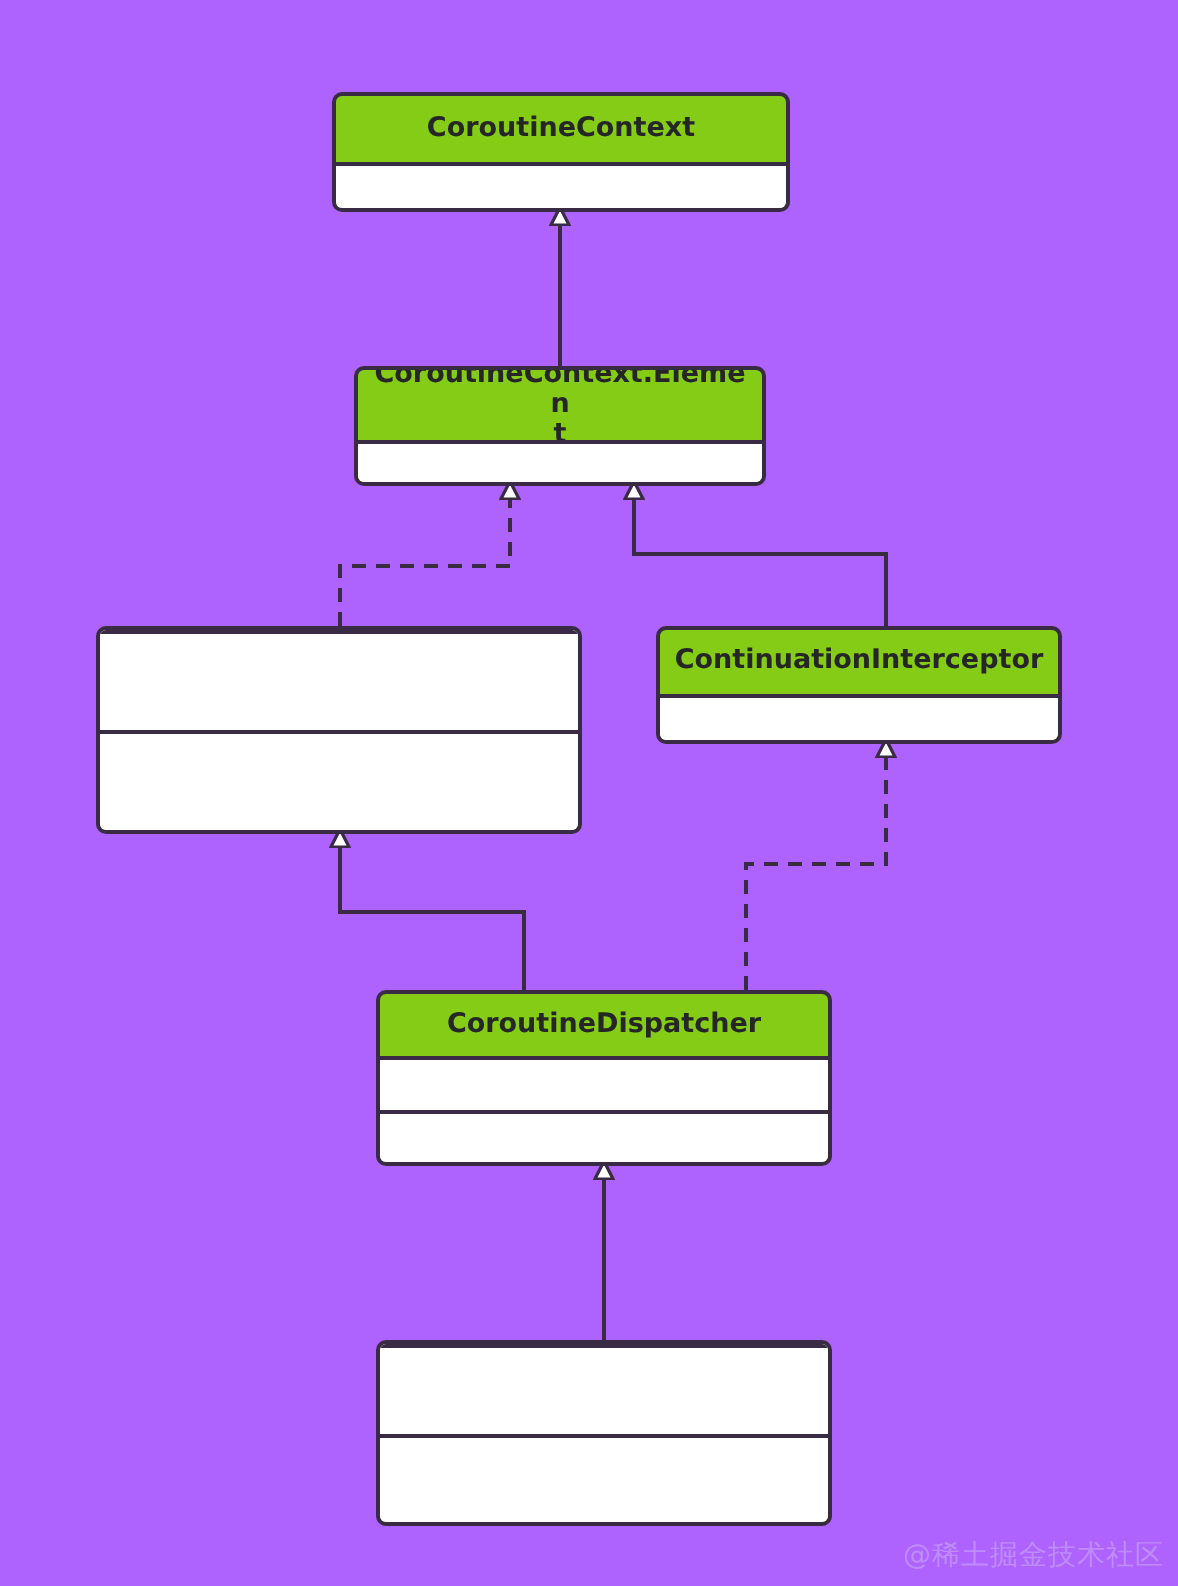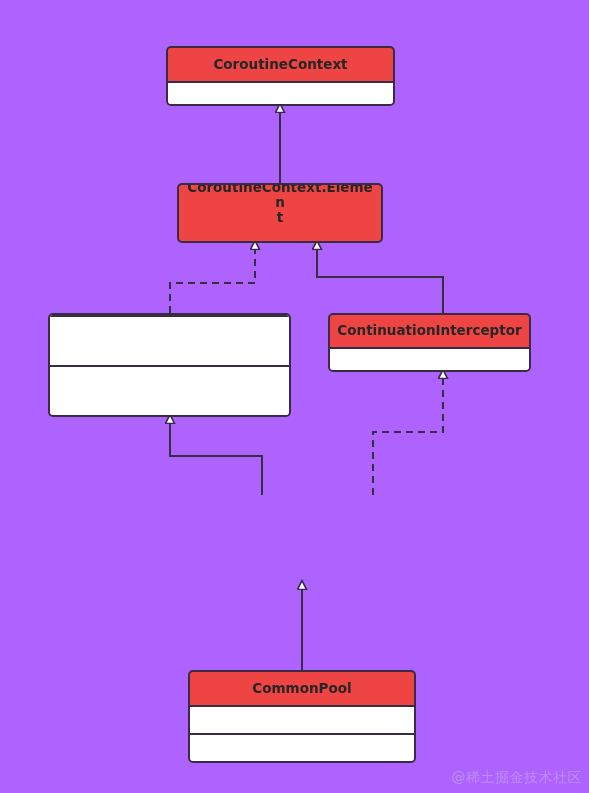--- a/index.html
+++ b/index.html
@@ -24,21 +24,21 @@
     position: absolute;
     left: 0;
     top: 0;
     width: 589px;
     height: 793px;
     pointer-events: none;
   }
   .uml-box {
     position: absolute;
     box-sizing: border-box;
-    background: #ef4444;
+    background: #84cc16;
     border: 2px solid #3a2b45;
     border-radius: 5px;
     overflow: hidden;
     display: flex;
     flex-direction: column;
   }
   .uml-title {
     display: flex;
     align-items: center;
     justify-content: center;
@@ -86,36 +86,40 @@
         <path d="M 373,495 L 373,432 L 443,432 L 443,378" marker-end="url(#hollow-tri)" stroke-linejoin="miter" stroke-dasharray="7,5"></path>
         <path d="M 302,670 L 302,589" marker-end="url(#hollow-tri)" stroke-linejoin="miter"></path>
       </g>
   </svg>
 
   <div class="uml-box" style="left: 166px; top: 46px; width: 229px; height: 60px;">
     <div class="uml-title" style="height: 33px; flex: 0 0 33px;">CoroutineContext</div>
     <div class="uml-compartment" style="flex:1"></div>
   </div>
 
-  <div class="uml-box" style="left: 177px; top: 183px; width: 206px; height: 60px; align-items: flex-end;">
+  <div class="uml-box" style="left: 177px; top: 183px; width: 206px; height: 60px;">
     <div class="uml-title" style="height: 35px; flex: 0 0 35px;">CoroutineContext.Elemen<br>t</div>
     <div class="uml-compartment" style="flex:1"></div>
   </div>
 
   <div class="uml-box" style="left: 48px; top: 313px; width: 243px; height: 104px;">
     <div class="uml-compartment" style="flex:1"></div>
     <div class="uml-compartment" style="flex:1"></div>
   </div>
 
   <div class="uml-box" style="left: 328px; top: 313px; width: 203px; height: 59px;">
     <div class="uml-title" style="height: 32px; flex: 0 0 32px;">ContinuationInterceptor</div>
     <div class="uml-compartment" style="flex:1"></div>
   </div>
 
+  <div class="uml-box" style="left: 188px; top: 495px; width: 228px; height: 88px;">
+    <div class="uml-title" style="height: 31px; flex: 0 0 31px;">CoroutineDispatcher</div>
+    <div class="uml-compartment" style="flex:1"></div>
+    <div class="uml-compartment" style="flex:1"></div>
+  </div>
 
   <div class="uml-box" style="left: 188px; top: 670px; width: 228px; height: 93px;">
-    <div class="uml-title" style="height: 33px; flex: 0 0 33px;">CommonPool</div>
     <div class="uml-compartment" style="flex:1"></div>
     <div class="uml-compartment" style="flex:1"></div>
   </div>
 
   <div class="watermark">@稀土掘金技术社区</div>
 </div>
 
 </body></html>

